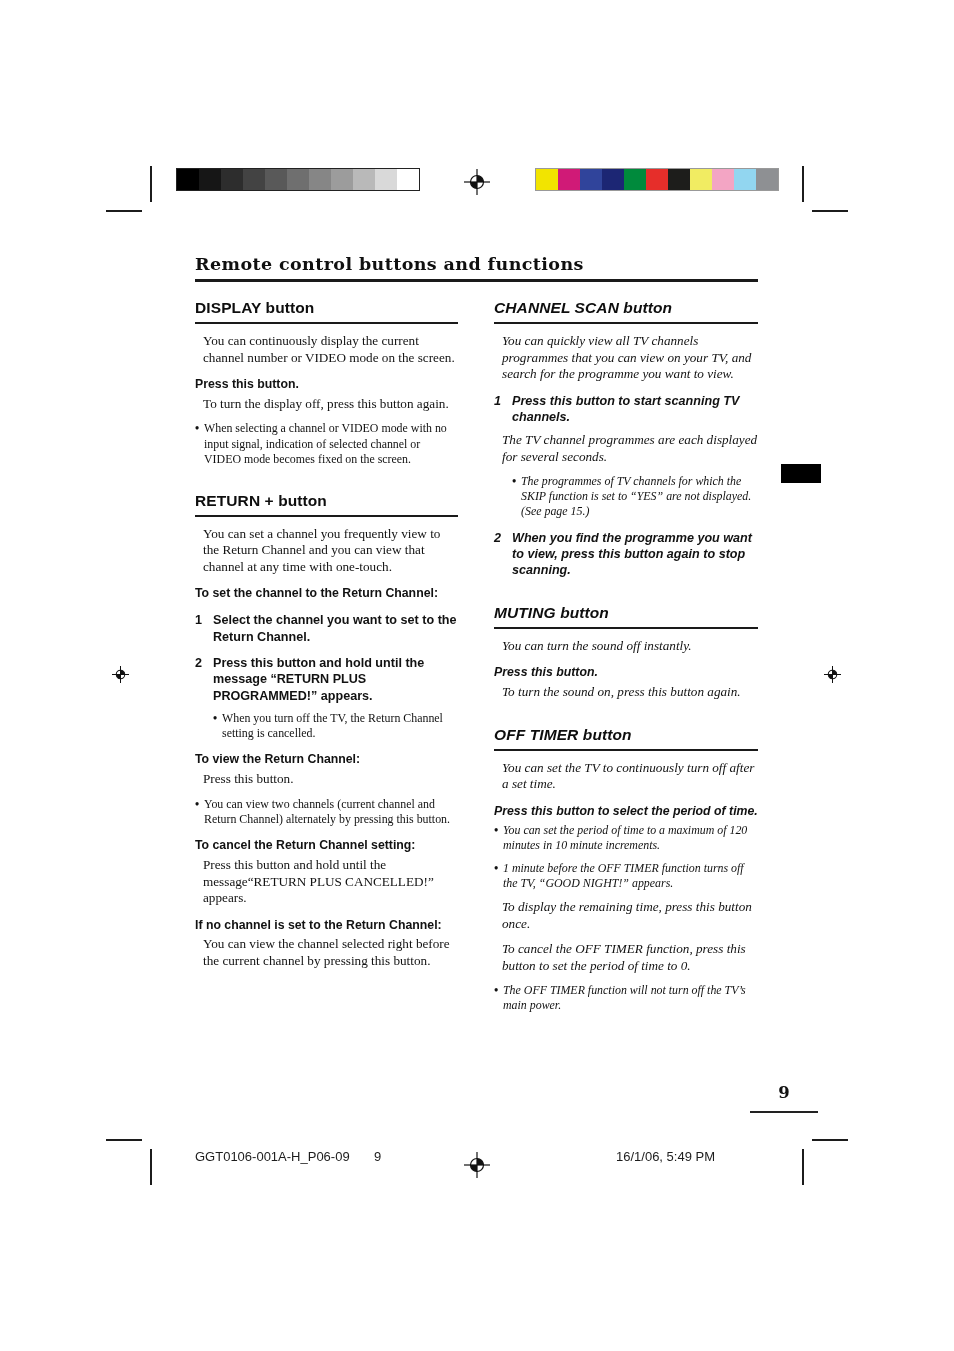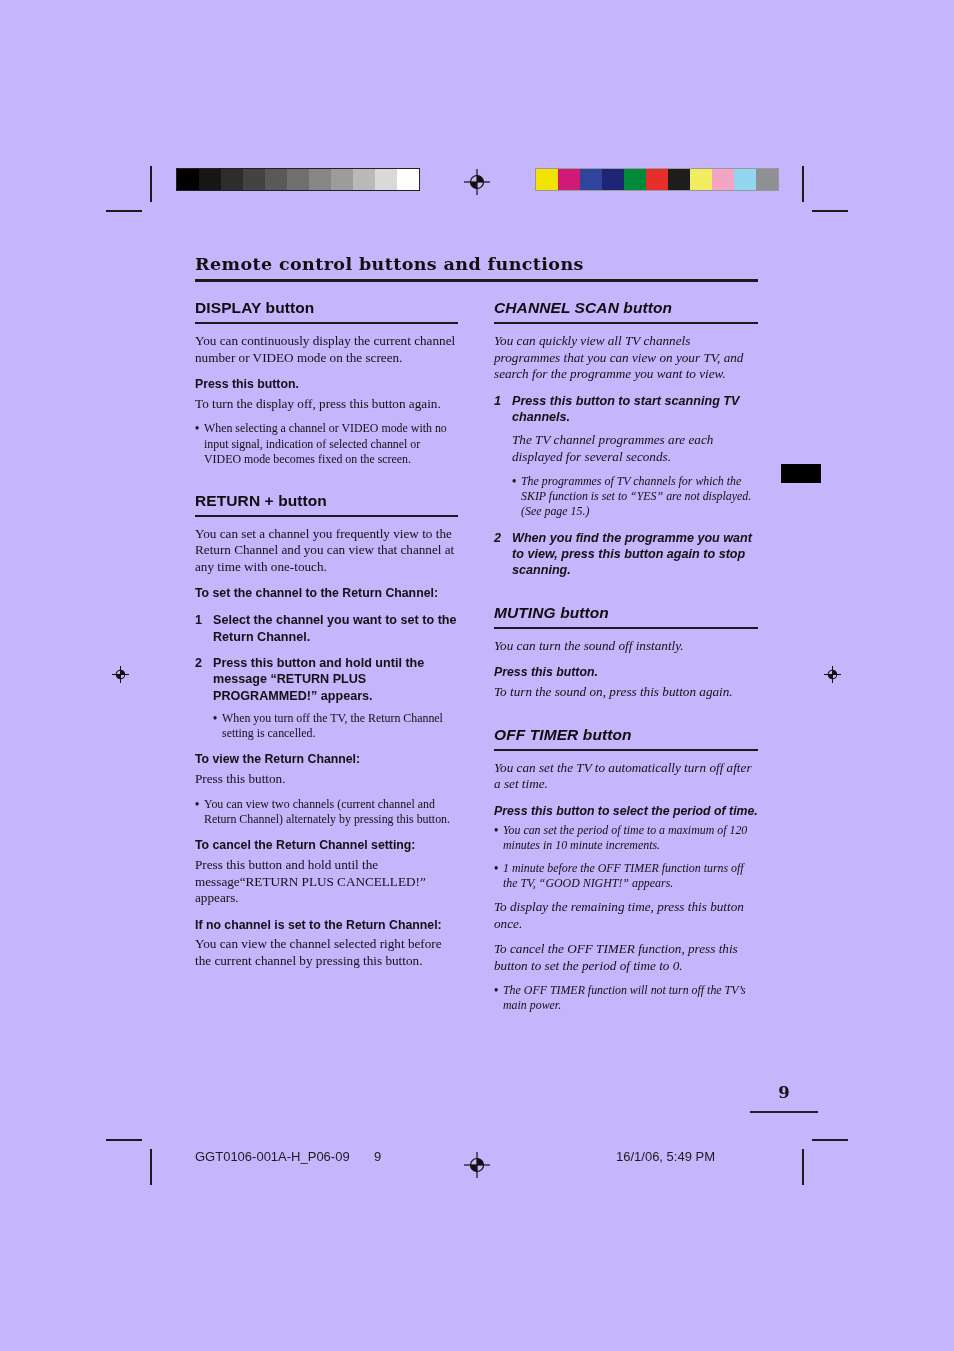--- a/index.html
+++ b/index.html
@@ -1,40 +1,40 @@
 <!DOCTYPE html>
 <html><head>
 <meta charset="utf-8">
 <style>
   * { margin:0; padding:0; box-sizing:border-box; }
   html,body { background:#e9e9e9; }
   .sheet {
     position:relative; width:954px; height:1351px; margin:0 auto;
-    background:#c4b5fd; color:#121212; overflow:hidden;
+    background:#ffffff; color:#121212; overflow:hidden;
     font-family:"Liberation Serif", serif;
   }
   
   .mark { position:absolute; background:#1c1c1c; }
   .bar { position:absolute; top:168px; height:23px; display:flex; }
   .bar-gray { left:176px; border:1px solid #222; }
   .bar-color { left:535px; border:1px solid #999; }
   .bar-cell { width:22px; height:100%; }
   .reg { position:absolute; line-height:0; }
   .tab-index { position:absolute; left:781px; top:464px; width:40px; height:19px; background:#000; }
   
   .content { position:absolute; left:195px; top:254px; width:563px; }
   .doc-title { font-family:"DejaVu Serif", serif; font-weight:bold; font-size:17.5px; letter-spacing:0.4px; color:#101010; }
   .title-rule { margin-top:5px; height:3px; background:#1a1a1a; }
   .cols { display:flex; margin-top:17px; }
   .col-left { width:263px; margin-right:36px; }
   .col-right { width:264px;font-style:italic; }
   .sec { margin-bottom:25px; }
   .sec-h { font-family:"Liberation Sans", sans-serif; font-weight:bold; font-size:15.5px; letter-spacing:0.1px; color:#0e0e0e; }
   .sec-rule { height:2px; background:#1a1a1a; margin:5px 0 9px; }
-  p.body { font-size:13.2px; line-height:1.25; margin-bottom:9px; }
+  p.body { font-size:13.2px; line-height:1.25; margin-bottom:9px;margin-left:8px; }
   p.label { font-family:"Liberation Sans", sans-serif; font-weight:bold; font-size:12.3px; line-height:1.3; margin:11px 0 3px; }
   .bullet { display:flex; font-size:11.9px; line-height:1.27; margin-bottom:8px; }
   .bullet .bdot { width:9px; flex:none; font-weight:bold; }
   .step { display:flex; font-family:"Liberation Sans", sans-serif; font-weight:bold; font-size:12.6px; line-height:1.3; margin:10px 0 7px; }
   .step .num { width:18px; flex:none; }
   .indent { margin-left:18px; }
   
   .pagenum-wrap { position:absolute; left:750px; top:1083px; width:68px; text-align:center;
     border-bottom:2px solid #222; padding-bottom:9px; }
   .pagenum { font-family:"DejaVu Serif", serif; font-weight:bold; font-size:16.5px; }
@@ -200,21 +200,21 @@
           <h2 class="sec-h">MUTING button</h2>
           <div class="sec-rule"></div>
           <p class="body">You can turn the sound off instantly.</p>
           <p class="label">Press this button.</p>
           <p class="body">To turn the sound on, press this button again.</p>
         </section>
 
         <section class="sec">
           <h2 class="sec-h">OFF TIMER button</h2>
           <div class="sec-rule"></div>
-          <p class="body">You can set the TV to automatically turn off after a set time.</p>
+          <p class="body">You can set the TV to continuously turn off after a set time.</p>
           <p class="label">Press this button to select the period of time.</p>
           <div class="bullet">
             <span class="bdot">•</span>
             <span class="btext">You can set the period of time to a maximum of 120 minutes in 10 minute increments.</span>
           </div>
           <div class="bullet">
             <span class="bdot">•</span>
             <span class="btext">1 minute before the OFF TIMER function turns off the TV, “GOOD NIGHT!” appears.</span>
           </div>
           <p class="body">To display the remaining time, press this button once.</p>

